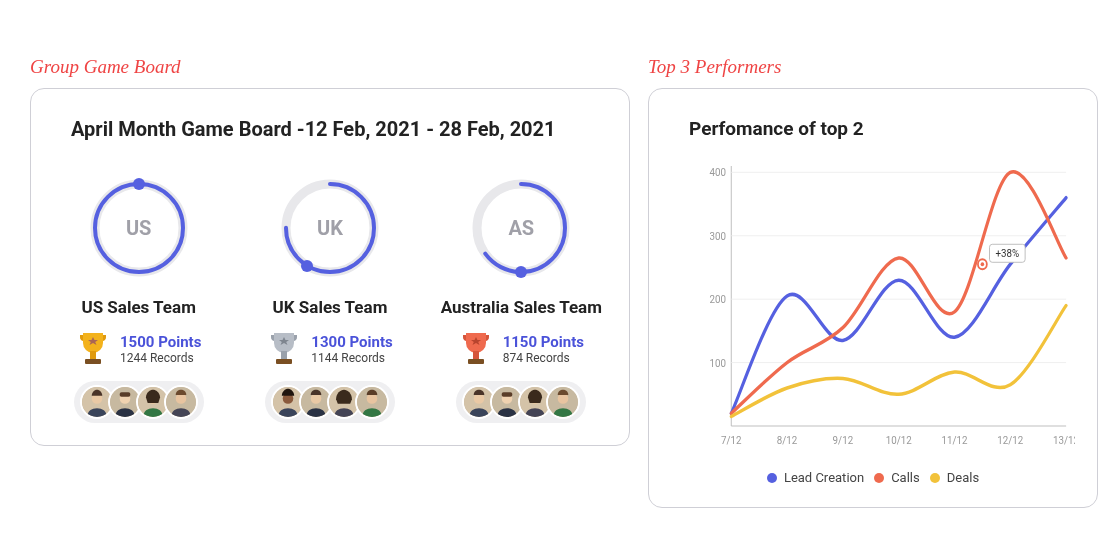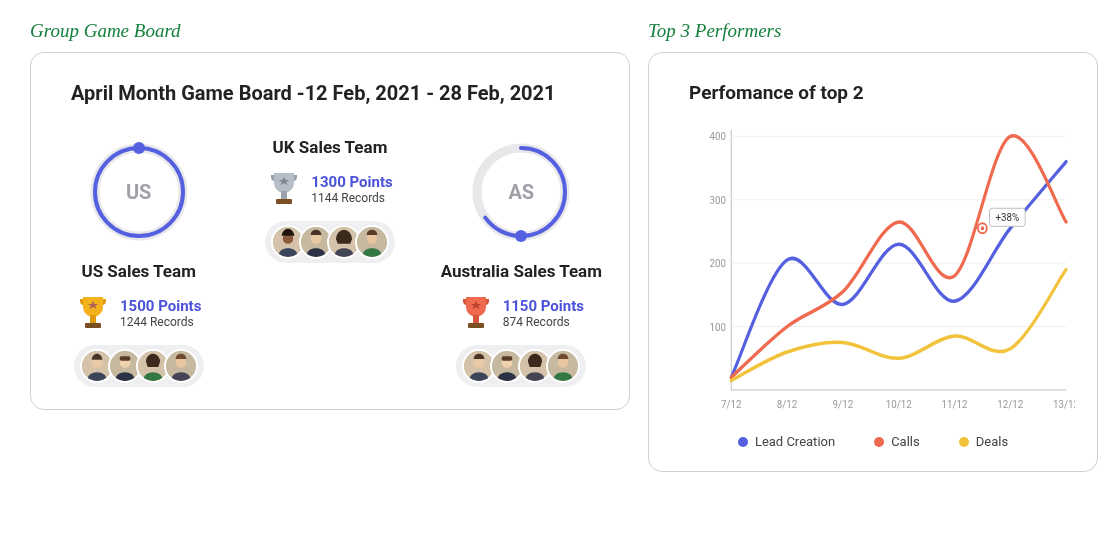--- a/index.html
+++ b/index.html
@@ -14,23 +14,24 @@
     gap: 18px;
     align-items: flex-start;
   }
   .panel-wrap { flex: 1; }
   .left-wrap { flex: 0 0 600px; }
   .right-wrap { flex: 0 0 450px; }
   .section-label {
     font-family: "Comic Sans MS", "Brush Script MT", cursive;
     font-style: italic;
     font-size: 19px;
-    color: #15803d;
+    color: #ef4444;
     margin-bottom: 10px;
     font-weight: 500;
+    margin-top: 36px;
   }
   .panel {
     border: 1.5px solid #cfcfd6;
     border-radius: 14px;
     padding: 28px 22px 22px 22px;
     background: #fff;
   }
   .board-title {
     font-size: 20px;
     font-weight: 700;
@@ -82,21 +83,21 @@
   }
   .avatar:first-child { margin-left: 0; }
   .avatar svg { width: 100%; height: 100%; display: block; }
 
   .chart-title {
     font-size: 19px; font-weight: 700; color: #222; margin: 0 0 16px 18px;
   }
   .chart-area { position: relative; height: 300px; padding-left: 30px; }
   .chart-area svg { width: 100%; height: 100%; }
   .legend {
-    display: flex; justify-content: center; gap: 39px; margin-top: 14px;
+    display: flex; justify-content: center; gap: 10px; margin-top: 14px;
     font-size: 13px; color: #444;
   }
   .legend-item { display: flex; align-items: center; gap: 7px; }
   .dot { width: 10px; height: 10px; border-radius: 50%; }
   .dot-blue { background: #5560e0; }
   .dot-orange { background: #ef6a4e; }
   .dot-yellow { background: #f2c23a; }
 </style>
 </head>
 <body>
@@ -164,20 +165,28 @@
                   <circle cx="17" cy="17" r="17" fill="#c7b9a0"></circle>
                   <circle cx="17" cy="13" r="6" fill="#e8c4a0"></circle>
                   <path d="M6 34c0-7 5-10 11-10s11 3 11 10" fill="#445"></path>
                   <path d="M11 9c0-4 3-6 6-6s6 2 6 6" fill="#6b4a2e"></path>
                 </svg>
               </div>
           </div>
         </div>
 
         <div class="team">
+          <div class="ring-wrap">
+            <svg viewBox="0 0 110 110">
+              <circle cx="55" cy="55" r="44" fill="none" stroke="#e8e8eb" stroke-width="9"></circle>
+              <circle cx="55" cy="55" r="44" fill="none" stroke="#5560e0" stroke-width="4" stroke-linecap="round" stroke-dasharray="276.46 276.46" stroke-dashoffset="69.1" transform="rotate(-90 55 55)"></circle>
+              <circle cx="32" cy="93" r="6" fill="#5560e0"></circle>
+            </svg>
+            <div class="ring-label">UK</div>
+          </div>
           <div class="team-name">UK Sales Team</div>
           <div class="score-row">
             <div class="trophy">
               <svg width="34" height="36" viewBox="0 0 34 36">
                 <path fill="#b7bdc6" d="M7 2h20v10a10 10 0 01-20 0V2z"></path>
                 <path fill="#9aa1ab" d="M4 4h3v6a4 4 0 01-3-4V4zm23 0h3v2a4 4 0 01-3 4V4z"></path>
                 <rect x="14" y="20" width="6" height="8" fill="#9aa1ab"></rect>
                 <rect x="9" y="28" width="16" height="5" rx="1" fill="#7a4f22"></rect>
                 <polygon fill="#7e858f" points="17,6 18.5,9 22,9 19.2,11 20.5,14 17,12 13.5,14 14.8,11 12,9 15.5,9"></polygon>
               </svg>

